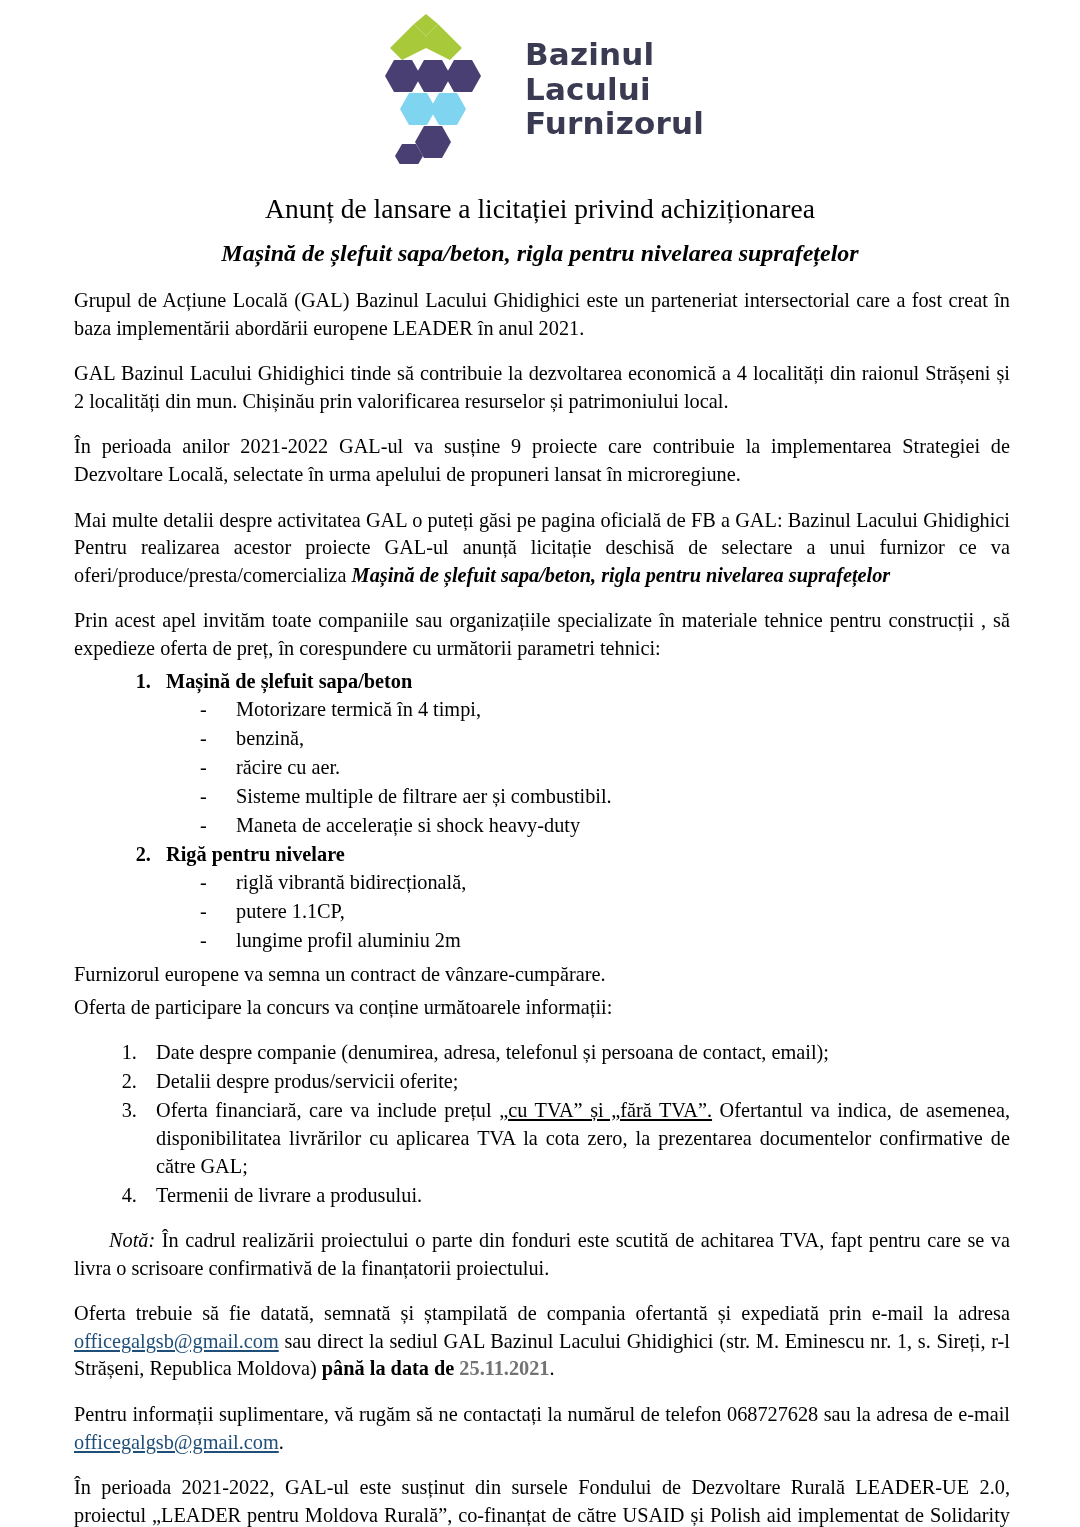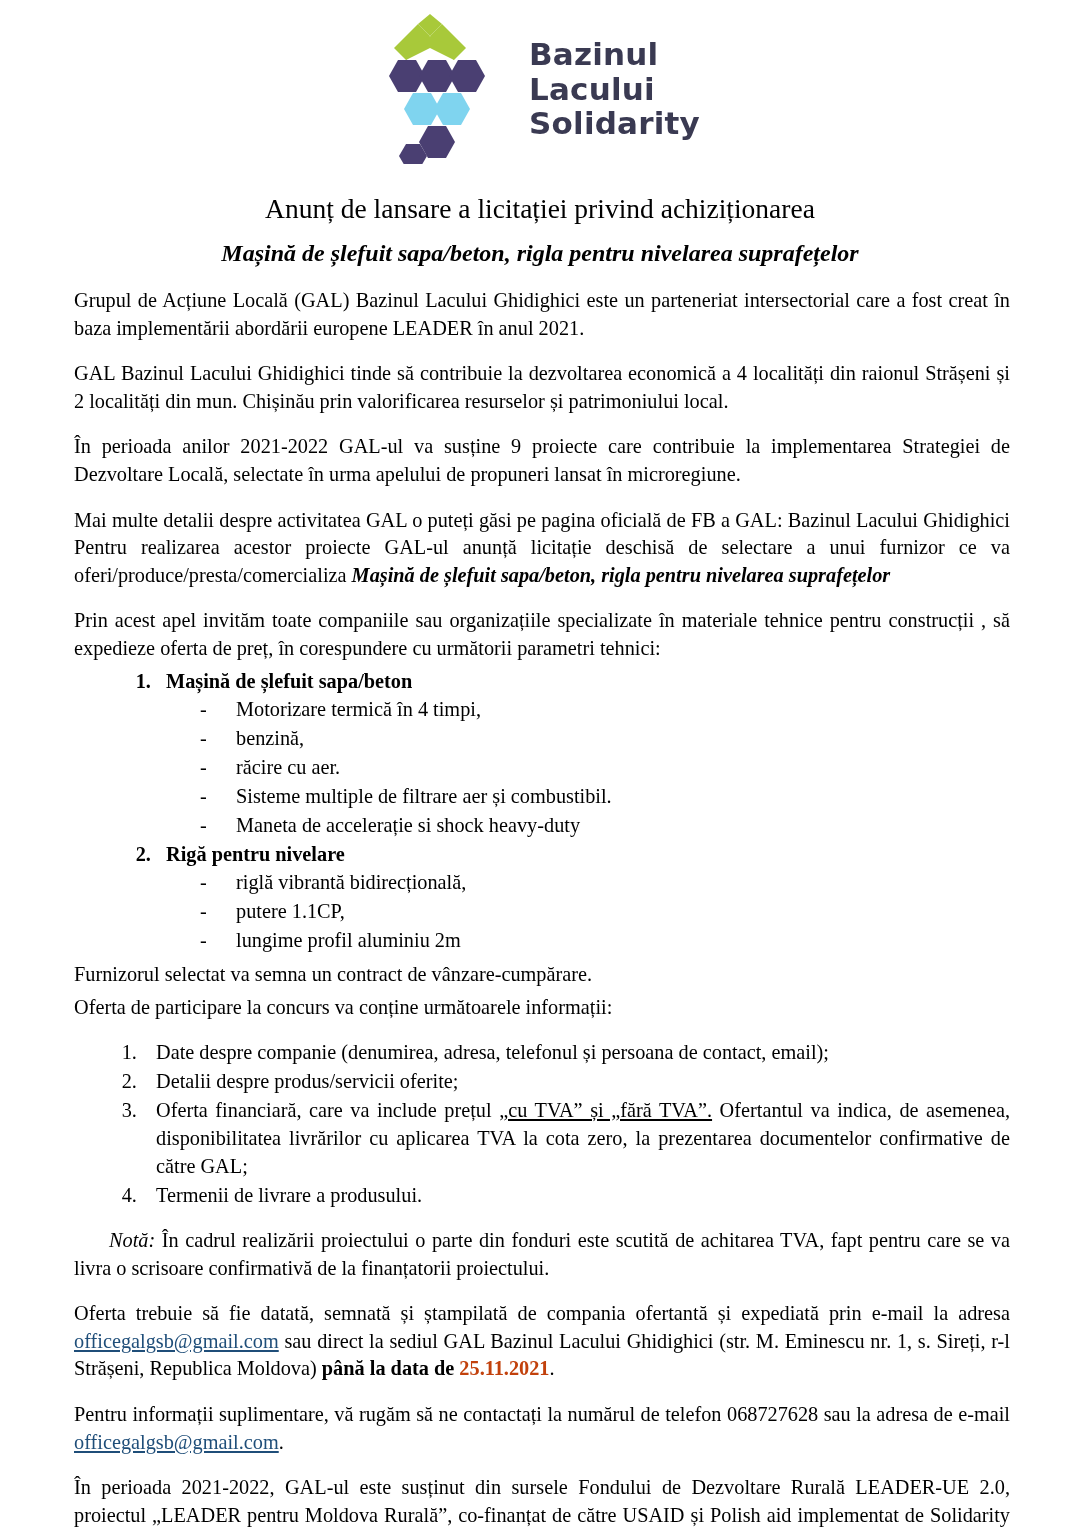--- a/index.html
+++ b/index.html
@@ -74,21 +74,21 @@
     margin: 18px 0 0 0;
     text-align: justify;
     text-justify: inter-word;
   }
   p.nojust { text-align: left; margin: 6px 0 0 0; }
 
   b, strong { font-weight: bold; margin-top: 40px; }
   .bi { font-weight: bold; font-style: italic; }
   .it { font-style: italic; margin-left: 35px; }
   .u { text-decoration: underline; }
-  .date-red { color: #c2410c; font-weight: bold; }
+  .date-red { color: #737373; font-weight: bold; }
   .email-link {
     color: #1f4e79;
     text-decoration: underline;
   }
 
   
   ol.spec-list {
     margin: 4px 0 0 0;
     padding-left: 82px;
     font-size: 20.3px;
@@ -162,21 +162,21 @@
           <polygon points="48,112 66,112 75,128 66,144 48,144 39,128"></polygon>
         </g>
 
         <g fill="#4a3f72">
           <polygon points="26,130 40,130 47,142 40,154 26,154 19,142"></polygon>
         </g>
       </svg>
       <div class="logo-text">
         <span>Bazinul</span>
         <span>Lacului</span>
-        <span>Solidarity</span>
+        <span>Furnizorul</span>
       </div>
     </div>
   </div>
 
   <h1 class="doc-title">Anunț de lansare a licitației privind achiziționarea</h1>
   <h2 class="doc-subtitle">Mașină de șlefuit sapa/beton, rigla pentru nivelarea suprafețelor</h2>
 
   <div class="content">
 
     <p class="para">Grupul de Acțiune Locală (GAL) Bazinul Lacului Ghidighici este un parteneriat intersectorial care a fost creat în baza implementării abordării europene LEADER în anul 2021.</p>
@@ -205,21 +205,21 @@
       <li>
         <span>Rigă pentru nivelare</span>
         <ul class="dash-list">
           <li>riglă vibrantă bidirecțională,</li>
           <li>putere 1.1CP,</li>
           <li>lungime profil aluminiu 2m</li>
         </ul>
       </li>
     </ol>
 
-    <p class="nojust">Furnizorul selectat va semna un contract de vânzare-cumpărare.</p>
+    <p class="nojust">Furnizorul europene va semna un contract de vânzare-cumpărare.</p>
     <p class="nojust">Oferta de participare la concurs va conține următoarele informații:</p>
 
     <ol class="offer-list">
       <li>Date despre companie (denumirea, adresa, telefonul și persoana de contact, email);</li>
       <li>Detalii despre produs/servicii oferite;</li>
       <li><span>Oferta financiară, care va include prețul </span><span class="u">„cu TVA” și „fără TVA”.</span><span> Ofertantul va indica, de asemenea, disponibilitatea livrărilor cu aplicarea TVA la cota zero, la prezentarea documentelor confirmative de către GAL;</span></li>
       <li>Termenii de livrare a produsului.</li>
     </ol>
 
     <p class="para">

